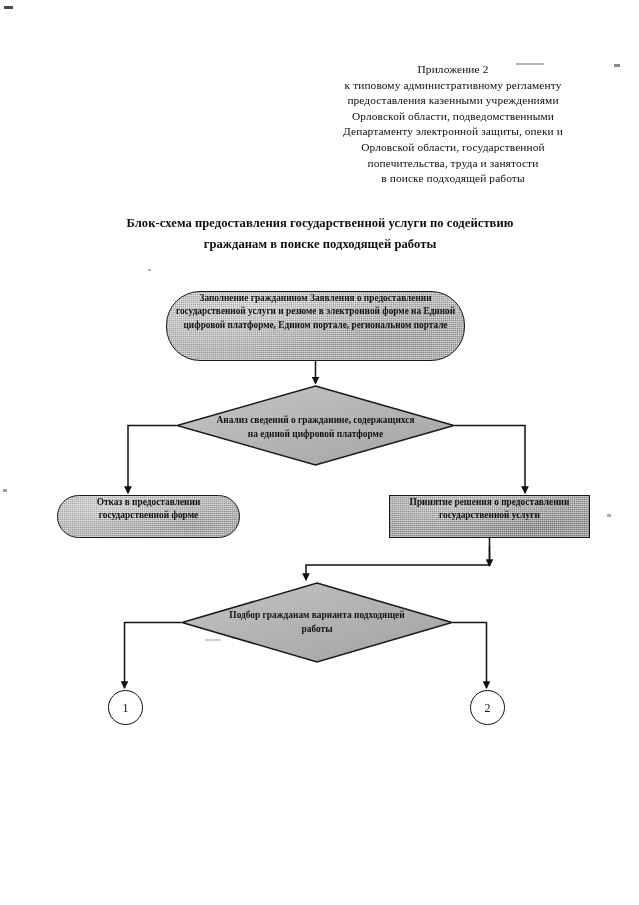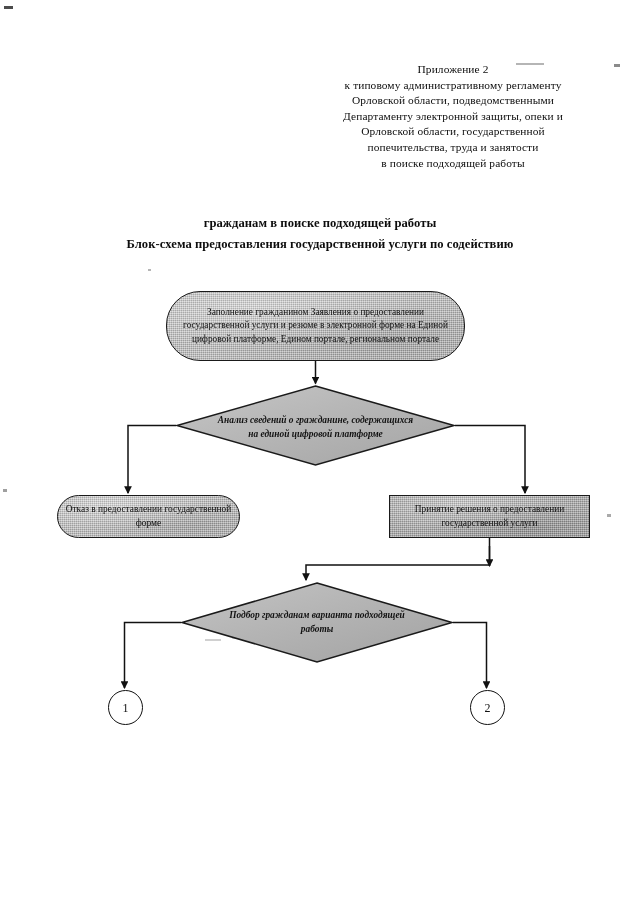--- a/index.html
+++ b/index.html
@@ -71,24 +71,23 @@
   #flow-connectors {
     position: absolute;
     left: 0; top: 0;
     width: 639px; height: 905px;
   }
 
   .node {
     position: absolute;
     box-sizing: border-box;
     display: flex;
-    align-items: center;
     justify-content: center;
     text-align: center;
-    font-weight: 400;
+    font-weight: 700;
     color: #111;
     z-index: 3;
   }
   .node .node-label {
     display: block;
     padding: 0 6px;
     position: relative;
     z-index: 2;
   }
 
@@ -168,38 +167,36 @@
     text-align: center;
     font-weight: 700;
     color: #111;
     z-index: 2;
   }
   #node-analysis {
     left: 176px;
     top: 385px;
     width: 279px;
     height: 81px;
-    font-style: italic;
   }
   #node-analysis .diamond-text {
     font-size: 9.4px;
     line-height: 13.2px;
     padding-top: 2px;
   }
   #node-matching {
     left: 181px;
     top: 582px;
     width: 272px;
     height: 81px;
   }
   #node-matching .diamond-text {
     font-size: 9.4px;
     line-height: 13.2px;
     padding-bottom: 6px;
-    font-style: italic;
   }
 
   
   .connector-circle {
     position: absolute;
     width: 33px;
     height: 33px;
     border: 1.4px solid #111;
     border-radius: 50%;
     background: #fff;
@@ -223,30 +220,31 @@
 <div class="scan-mark" id="scan-mark-br2"></div>
 <div class="scan-mark" id="scan-mark-ml"></div>
 <div class="scan-mark" id="scan-mark-mr"></div>
 <div class="scan-mark" id="scan-speck-a"></div>
 <div class="scan-mark" id="scan-speck-b"></div>
 <div class="scan-mark" id="scan-speck-c"></div>
 
 <div id="appendix-header">
   <span class="hdr-line">Приложение 2</span>
   <span class="hdr-line">к типовому административному регламенту</span>
+  <span class="hdr-line">предоставления казенными учреждениями</span>
   <span class="hdr-line">Орловской области, подведомственными</span>
   <span class="hdr-line">Департаменту электронной защиты, опеки и</span>
   <span class="hdr-line">Орловской области, государственной</span>
   <span class="hdr-line">попечительства, труда и занятости</span>
   <span class="hdr-line">в поиске подходящей работы</span>
 </div>
 
 <div id="doc-title">
+  <span class="title-line">Блок-схема предоставления государственной услуги по содействию</span>
   <span class="title-line">гражданам  в поиске подходящей работы</span>
-  <span class="title-line">Блок-схема предоставления государственной услуги по содействию</span>
 </div>
 
 <div id="flowchart">
 
   <svg id="flow-connectors" viewBox="0 0 639 905">
     <defs>
       <marker id="arrow" viewBox="0 0 10 10" refX="8.6" refY="5" markerWidth="5.2" markerHeight="5.2" orient="auto-start-reverse">
         <path d="M 0 0 L 10 5 L 0 10 z" fill="#111"></path>
       </marker>
     </defs>

